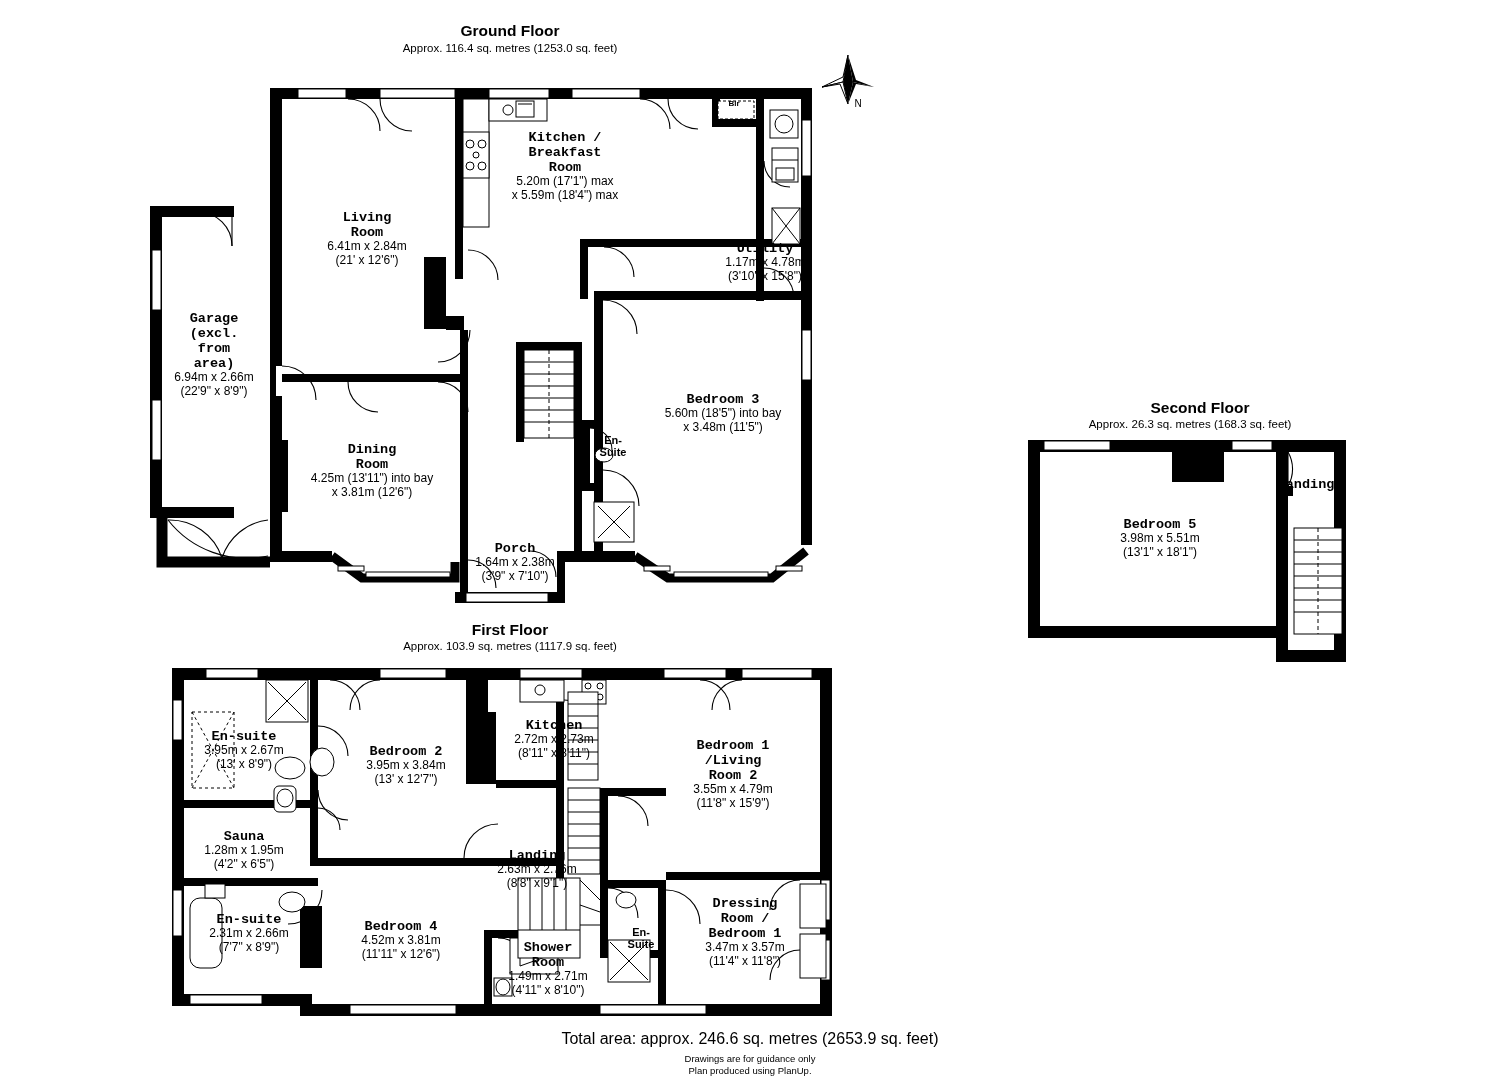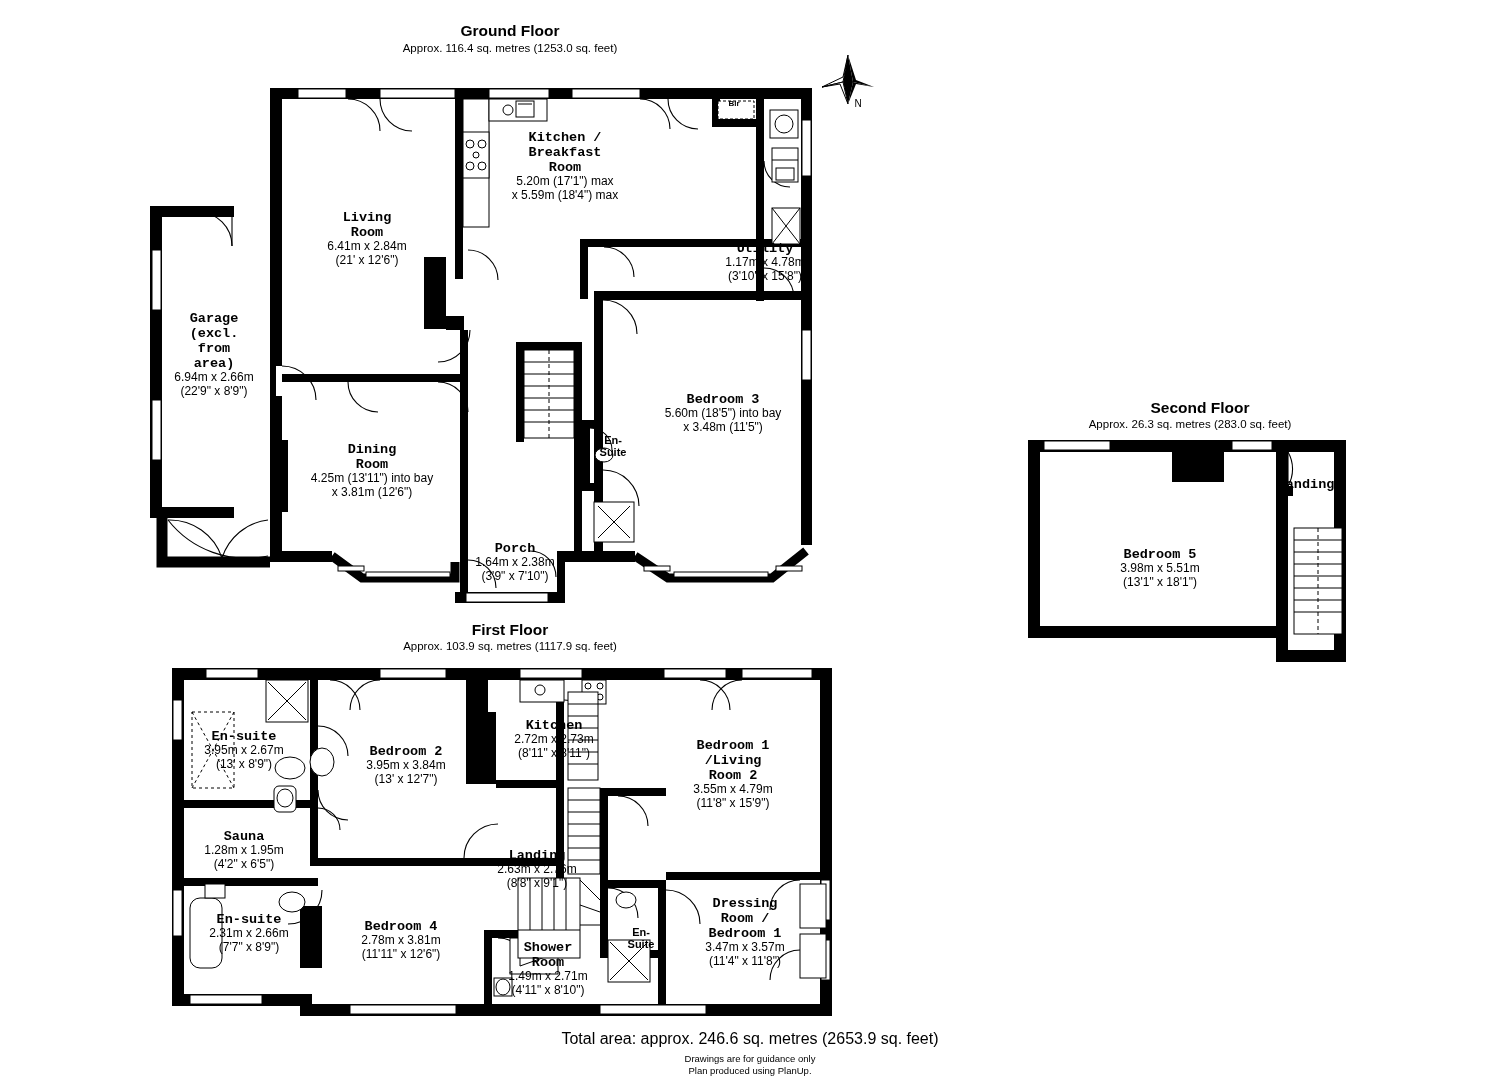--- a/index.html
+++ b/index.html
@@ -432,23 +432,23 @@
   <div class="small-rname">Suite</div>
 </div>
 
 <div class="lbl" style="left:452px;top:541px;width:126px;">
   <div class="rname">Porch</div>
   <div class="rdim">1.64m x 2.38m</div>
   <div class="rdim">(3'9" x 7'10")</div>
 </div>
 
 <div class="lbl ttl" style="left:1085px;top:399px;width:230px;">Second Floor</div>
-<div class="lbl sub" style="left:1060px;top:418px;width:260px;">Approx. 26.3 sq. metres (283.0 sq. feet)</div>
-
-<div class="lbl" style="left:1075px;top:517px;width:170px;margin-top:30px;">
+<div class="lbl sub" style="left:1060px;top:418px;width:260px;">Approx. 26.3 sq. metres (168.3 sq. feet)</div>
+
+<div class="lbl" style="left:1075px;top:517px;width:170px;">
   <div class="rname">Bedroom 5</div>
   <div class="rdim">3.98m x 5.51m</div>
   <div class="rdim">(13'1" x 18'1")</div>
 </div>
 
 <div class="lbl rname" style="left:1266px;top:477px;width:80px;">Landing</div>
 
 <div class="lbl ttl" style="left:400px;top:621px;width:220px;">First Floor</div>
 <div class="lbl sub" style="left:380px;top:640px;width:260px;">Approx. 103.9 sq. metres (1117.9 sq. feet)</div>
 
@@ -491,21 +491,21 @@
 </div>
 
 <div class="lbl" style="left:485px;top:848px;width:104px;">
   <div class="rname">Landing</div>
   <div class="rdim">2.63m x 2.76m</div>
   <div class="rdim">(8'8" x 9'1")</div>
 </div>
 
 <div class="lbl" style="left:330px;top:919px;width:142px;">
   <div class="rname">Bedroom 4</div>
-  <div class="rdim">2.78m x 3.81m</div>
+  <div class="rdim">4.52m x 3.81m</div>
   <div class="rdim">(11'11" x 12'6")</div>
 </div>
 
 <div class="lbl" style="left:488px;top:940px;width:120px;">
   <div class="rname">Shower</div>
   <div class="rname">Room</div>
   <div class="rdim">1.49m x 2.71m</div>
   <div class="rdim">(4'11" x 8'10")</div>
 </div>
 

